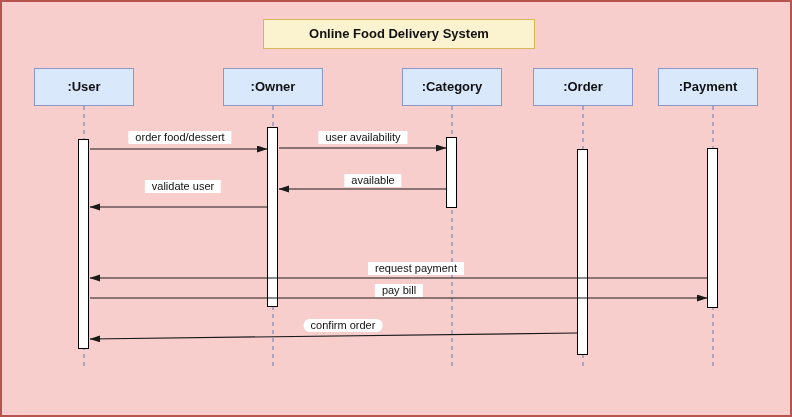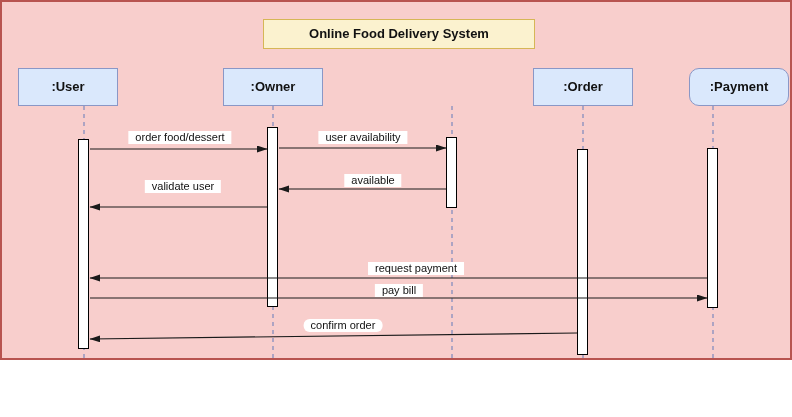--- a/index.html
+++ b/index.html
@@ -16,21 +16,21 @@
     --text-color: #111111;
   }
   * { box-sizing: border-box; margin: 0; padding: 0; }
   body {
     font-family: "Liberation Sans", sans-serif;
     background: #ffffff;
   }
   .canvas {
     position: relative;
     width: 792px;
-    height: 360px;
+    height: 417px;
     background: var(--canvas-bg);
     border: 2px solid var(--canvas-border);
     overflow: hidden;
   }
   svg.layer {
     position: absolute;
     left: 0; top: 0;
     width: 792px; height: 417px;
     pointer-events: none;
   }
@@ -69,25 +69,25 @@
     width: 100px; height: 38px;
     background: var(--lifeline-fill);
     border: 1px solid var(--lifeline-border);
     color: var(--text-color);
     font-size: 13px;
     font-weight: bold;
     text-align: center;
     line-height: 36px;
     z-index: 2;
   }
-  .head-user     { left: 16px; }
+  .head-user     { left: 32px; }
   .head-owner    { left: 221px; }
   .head-category { left: 400px; }
   .head-order    { left: 531px; text-align: center; }
-  .head-payment  { left: 687px; border-radius: 10px; }
+  .head-payment  { left: 656px; }
 
   .activation {
     position: absolute;
     width: 11px;
     background: var(--activation-fill);
     border: 1px solid var(--activation-border);
     z-index: 3;
   }
   .act-user     { left: 76px;  top: 137px; height: 210px; }
   .act-owner    { left: 265px; top: 125px; height: 180px; }
@@ -130,20 +130,23 @@
   <div class="title-box">
     <span>Online Food Delivery System</span>
   </div>
 
   <div class="head-box head-user">
     <span>:User</span>
   </div>
   <div class="head-box head-owner">
     <span>:Owner</span>
   </div>
+  <div class="head-box head-category">
+    <span>:Category</span>
+  </div>
   <div class="head-box head-order">
     <span>:Order</span>
   </div>
   <div class="head-box head-payment">
     <span>:Payment</span>
   </div>
 
   <div class="activation act-user"></div>
   <div class="activation act-owner"></div>
   <div class="activation act-category"></div>

